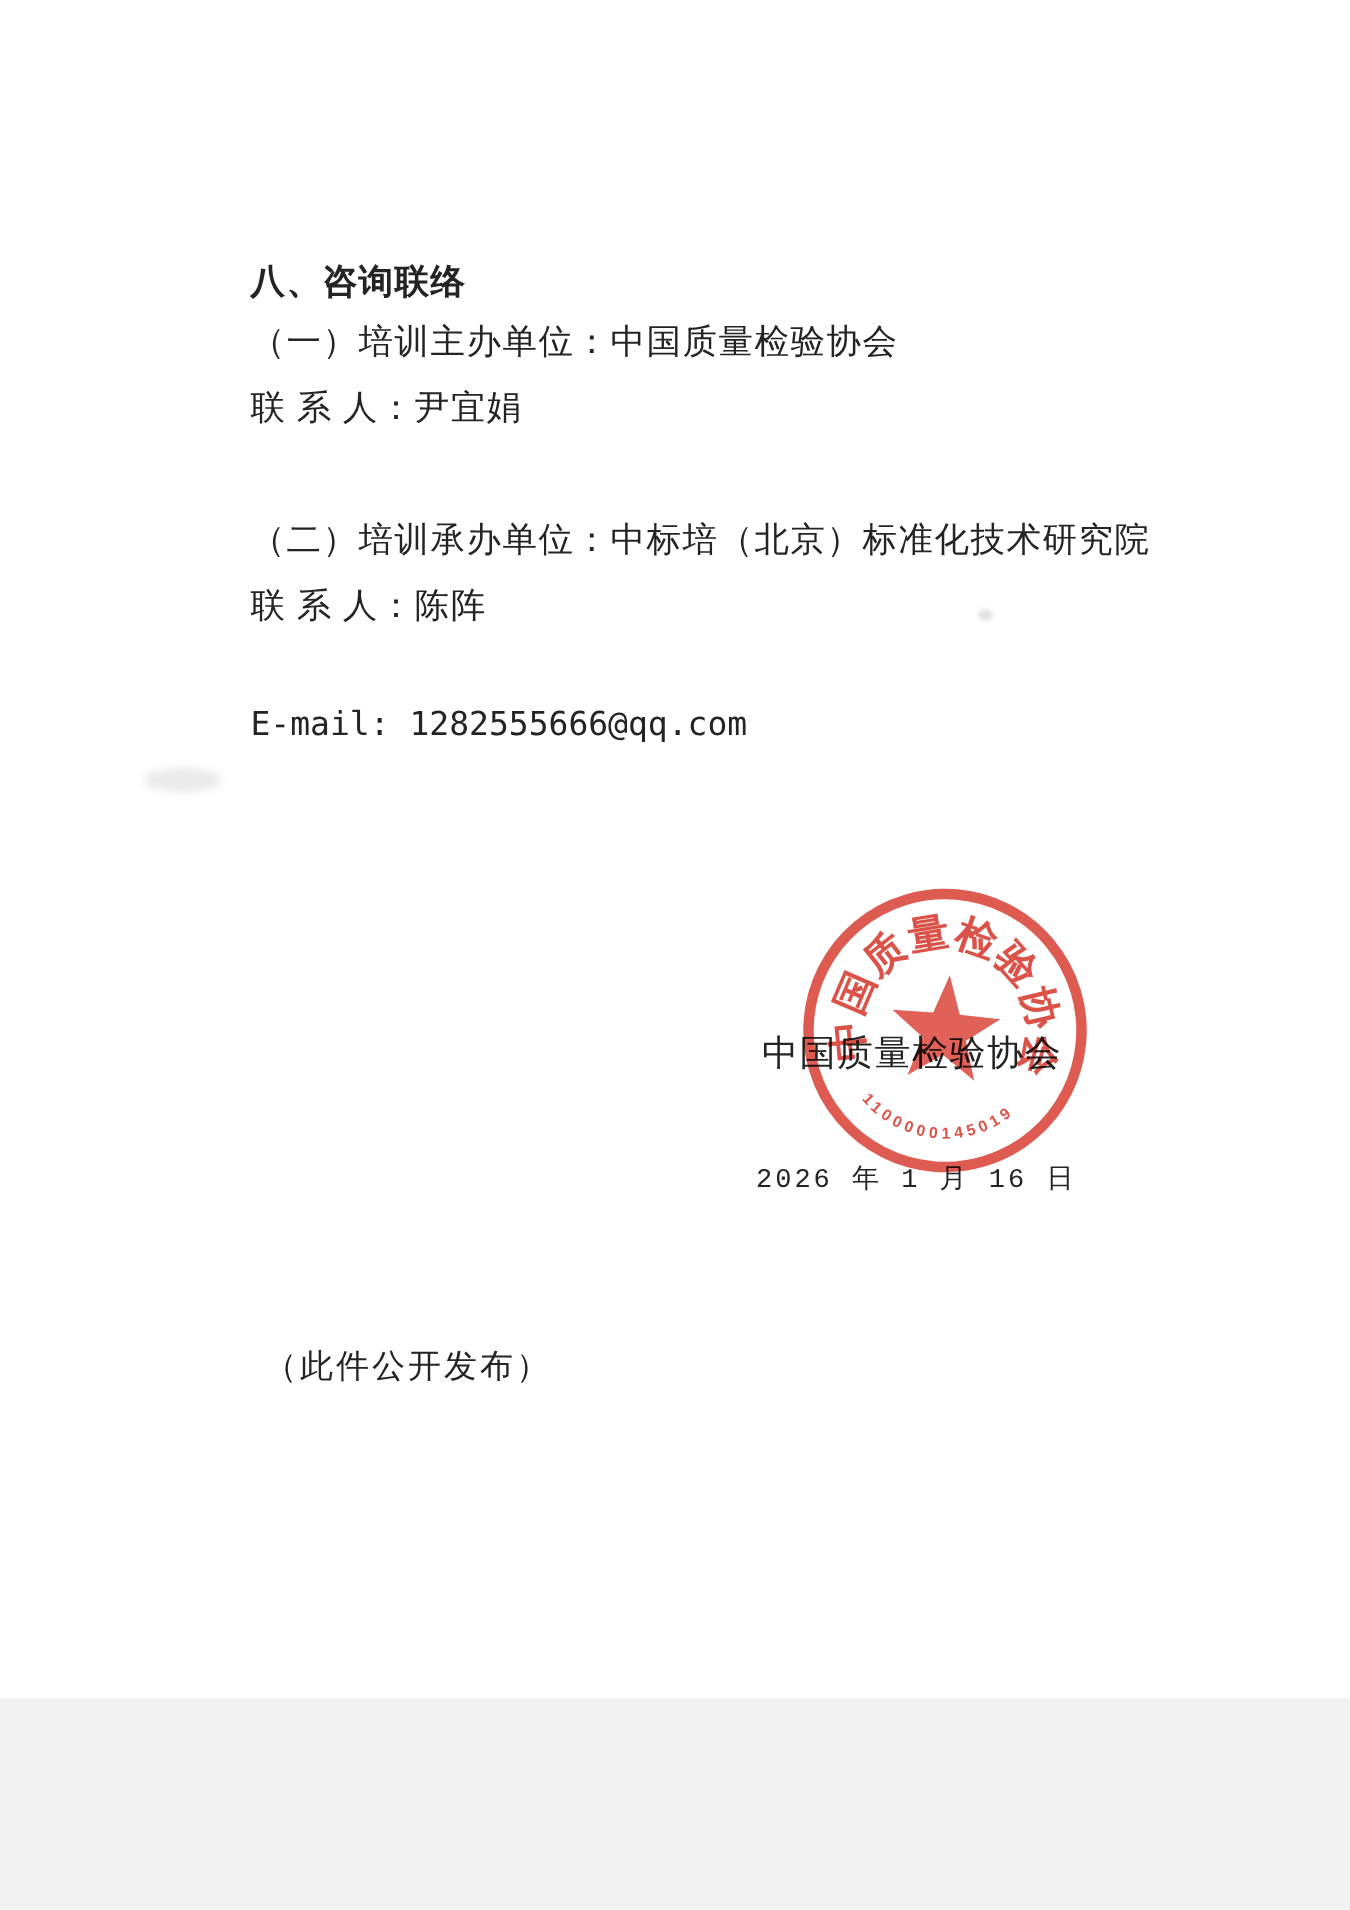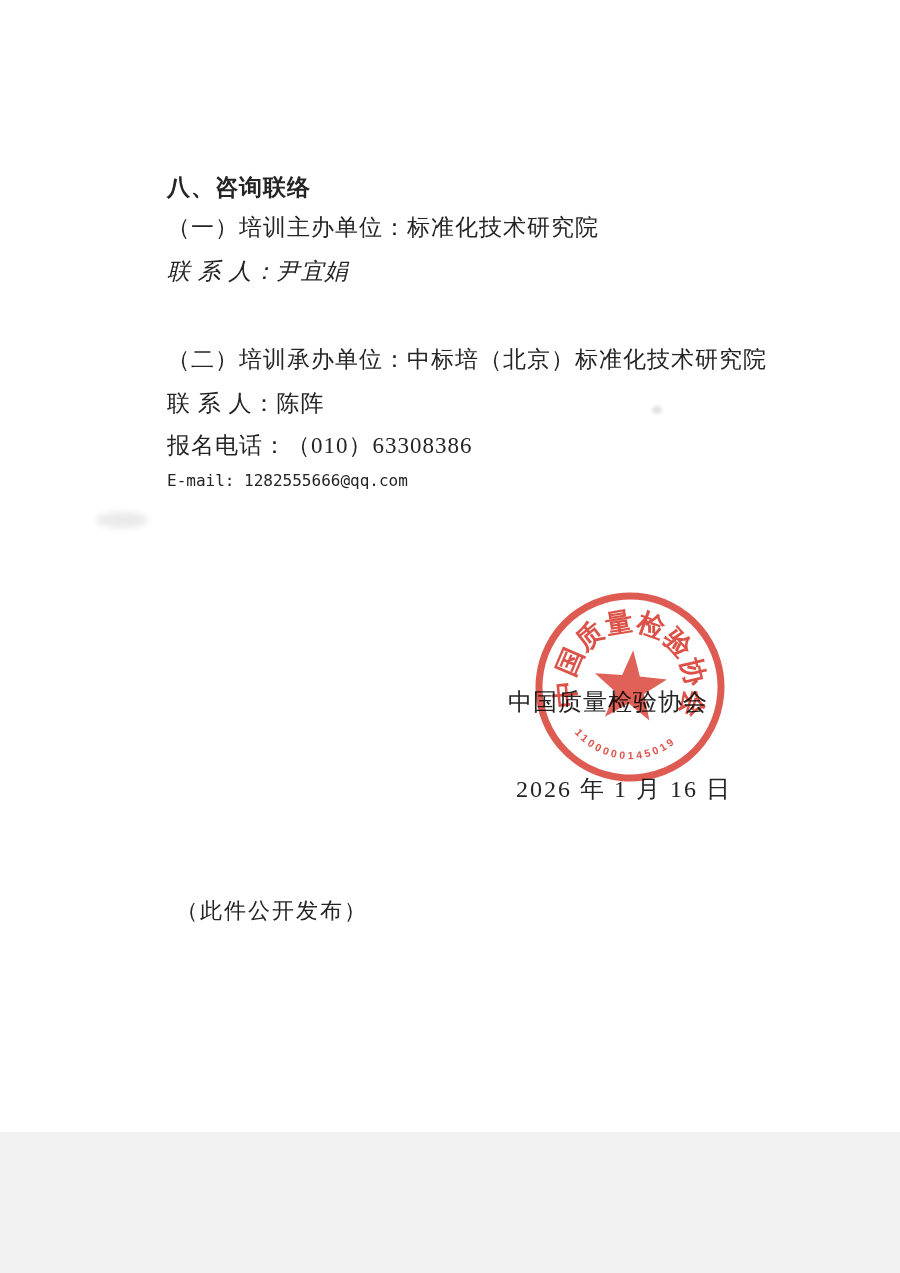--- a/index.html
+++ b/index.html
@@ -23,34 +23,34 @@
     font-size:23px;font-weight:700;
     font-family:"Liberation Sans", sans-serif;
     letter-spacing:1px;margin:0;
   }
   .bline{
     position:absolute;left:167px;
     font-size:23px;letter-spacing:1px;
     white-space:pre;
   }
   .bl0{top:212px;}
-  .bl1{top:256px;font-style:italic;}
+  .bl1{top:256px;}
   .bl2{top:300px;}
   .bl3{top:344px;}
   .bl4{top:388px;}
   .bl5{top:430px;}
-  .bl6{top:471px;font-family:"DejaVu Sans Mono", monospace;font-size:16px;letter-spacing:0;}
+  .bl6{top:471px;font-family:"DejaVu Sans Mono", monospace;font-size:22px;letter-spacing:0;}
   .attachment{top:551px;}
   .issuer{
     position:absolute;left:508px;top:686px;
     font-size:24px;letter-spacing:1px;white-space:pre;
   }
   .issue-date{
-    position:absolute;left:516px;top:773px;
-    font-size:24px;letter-spacing:2px;white-space:pre;
+    position:absolute;left:504px;top:773px;
+    font-size:18px;letter-spacing:2px;white-space:pre;font-family:Liberation Mono, monospace;
   }
   .public-note{
     position:absolute;left:176px;top:896px;
     font-size:22px;letter-spacing:2px;white-space:pre;
   }
   .page-footer{
     position:absolute;left:130px;top:1166px;
     font-size:19px;color:#3a3a3a;letter-spacing:2px;white-space:pre;
     font-family:"Liberation Sans", sans-serif;
   }
@@ -80,25 +80,24 @@
   .art2{left:652px;top:406px;width:10px;height:8px;background:rgba(150,150,150,.28);filter:blur(1.5px);border-radius:50%;}
   .art3{left:110px;top:1141px;width:160px;height:3px;background:rgba(140,140,140,.16);filter:blur(1px);}
 </style>
 </head>
 <body>
 
 <div class="page">
 
   <h1 class="heading">八、咨询联络</h1>
 
-  <div class="bline bl0">（一）培训主办单位：标准化技术研究院</div>
+  <div class="bline bl0">（一）培训主办单位：中国质量检验协会</div>
   <div class="bline bl1">联 系 人：尹宜娟</div>
   <div class="bline bl4">联 系 人：陈阵</div>
   <div class="bline bl3">（二）培训承办单位：中标培（北京）标准化技术研究院</div>
-  <div class="bline bl5">报名电话：（010）63308386</div>
   <div class="bline bl6">E-mail: 1282555666@qq.com</div>
 
 
   <div class="issuer">中国质量检验协会</div>
   <div class="issue-date">2026 年 1 月 16 日</div>
 
   <svg class="seal" viewBox="0 0 202 202" xmlns="http://www.w3.org/2000/svg">
     <circle class="seal-ring" cx="101" cy="101" r="91"></circle>
     <path class="seal-star" d="M 101 64 L 109.9 89.7 L 137.1 90.3 L 115.5 106.7 L 123.3 132.7 L 101 117.2 L 78.7 132.7 L 86.5 106.7 L 64.9 90.3 L 92.1 89.7 Z"></path>
     <path id="sealArcTop" class="seal-arc" d="M 50.3 124.7 A 56 56 0 1 1 151.7 124.7"></path>

